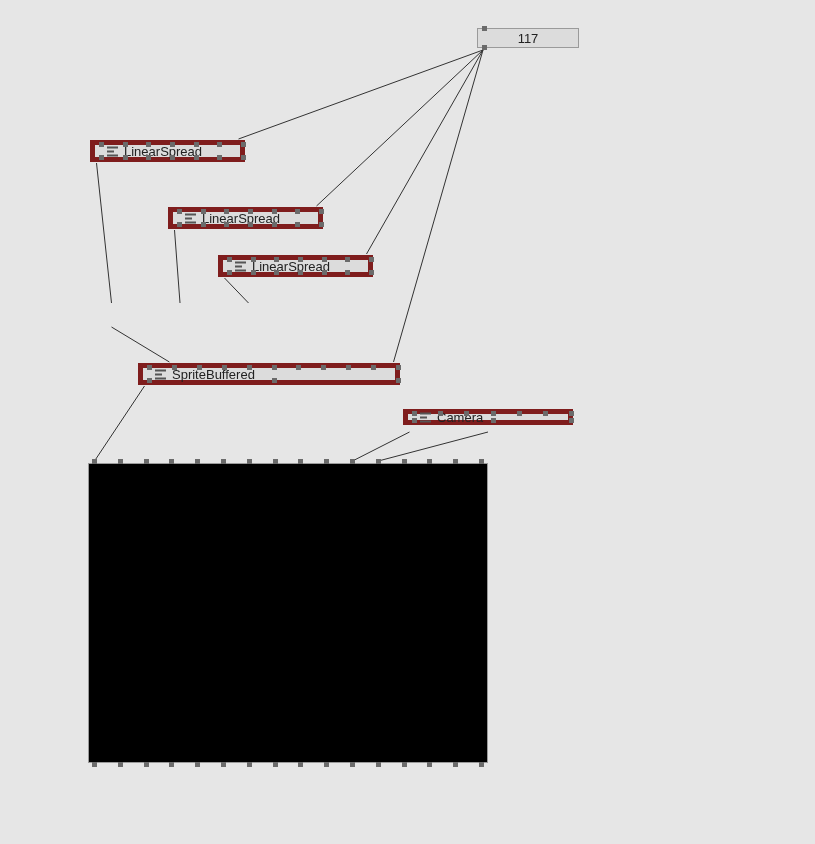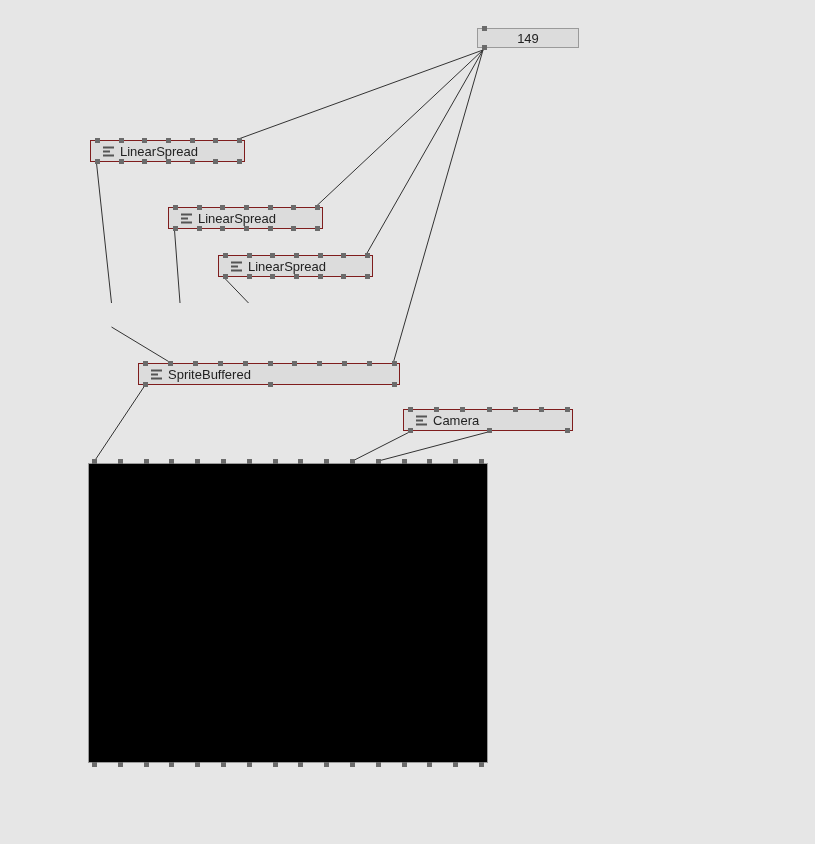--- a/index.html
+++ b/index.html
@@ -20,21 +20,21 @@
   svg.links {
     position: absolute;
     left: 0; top: 0;
     width: 815px;
     height: 844px;
     pointer-events: none;
   }
   .node {
     position: absolute;
     background: #dcdcdc;
-    border: 1px solid #7f1d1d;
+    border: 5px solid #7f1d1d;
     box-sizing: border-box;
   }
   .node-label {
     position: absolute;
     top: 50%;
     transform: translateY(-50%);
     display: flex;
     align-items: center;
     gap: 6px;
     font-size: 13px;
@@ -97,21 +97,21 @@
       <line x1="96.5" y1="163" x2="111.5" y2="303" stroke="#333" stroke-width="1"></line>
       <line x1="174.5" y1="230" x2="180" y2="303" stroke="#333" stroke-width="1"></line>
       <line x1="224.5" y1="278" x2="248.5" y2="303" stroke="#333" stroke-width="1"></line>
       <line x1="111.5" y1="327" x2="169.4" y2="362" stroke="#333" stroke-width="1"></line>
       <line x1="144.5" y1="386" x2="94.5" y2="461" stroke="#333" stroke-width="1"></line>
       <line x1="409.5" y1="432" x2="352.5" y2="461" stroke="#333" stroke-width="1"></line>
       <line x1="488" y1="432" x2="378.3" y2="461" stroke="#333" stroke-width="1"></line>
     </svg>
 
 <div class="numbox" style="left: 477px; top: 28px; width: 102px; height: 20px;">
-      <span>149</span>
+      <span>117</span>
       <div class="pin" style="left: 4px; top: -3px;"></div>
       <div class="pin" style="left: 4px; bottom: -3px;"></div>
     </div>
     <div class="node" style="left: 90px; top: 140px; width: 155px; height: 22px;">
       <div class="node-label" style="left: 12px;">
         <div class="ham">
           <span></span>
           <span></span>
           <span></span>
         </div>
@@ -197,21 +197,21 @@
       <div class="pin" style="left: 128.5px; top: -3px;"></div>
       <div class="pin" style="left: 153.4px; top: -3px;"></div>
       <div class="pin" style="left: 178.3px; top: -3px;"></div>
       <div class="pin" style="left: 203.2px; top: -3px;"></div>
       <div class="pin" style="left: 228.1px; top: -3px;"></div>
       <div class="pin" style="left: 253px; top: -3px;"></div>
       <div class="pin" style="left: 4px; bottom: -3px;"></div>
       <div class="pin" style="left: 128.5px; bottom: -3px;"></div>
       <div class="pin" style="left: 253px; bottom: -3px;"></div>
     </div>
-    <div class="node" style="left: 403px; top: 409px; width: 170px; height: 22px;">
+    <div class="node" style="left: 403px; top: 409px; width: 170px; height: 16px;">
       <div class="node-label" style="left: 12px;">
         <div class="ham">
           <span></span>
           <span></span>
           <span></span>
         </div>
         <span>Camera</span>
       </div>
       <div class="pin" style="left: 4px; top: -3px;"></div>
       <div class="pin" style="left: 30.1667px; top: -3px;"></div>

